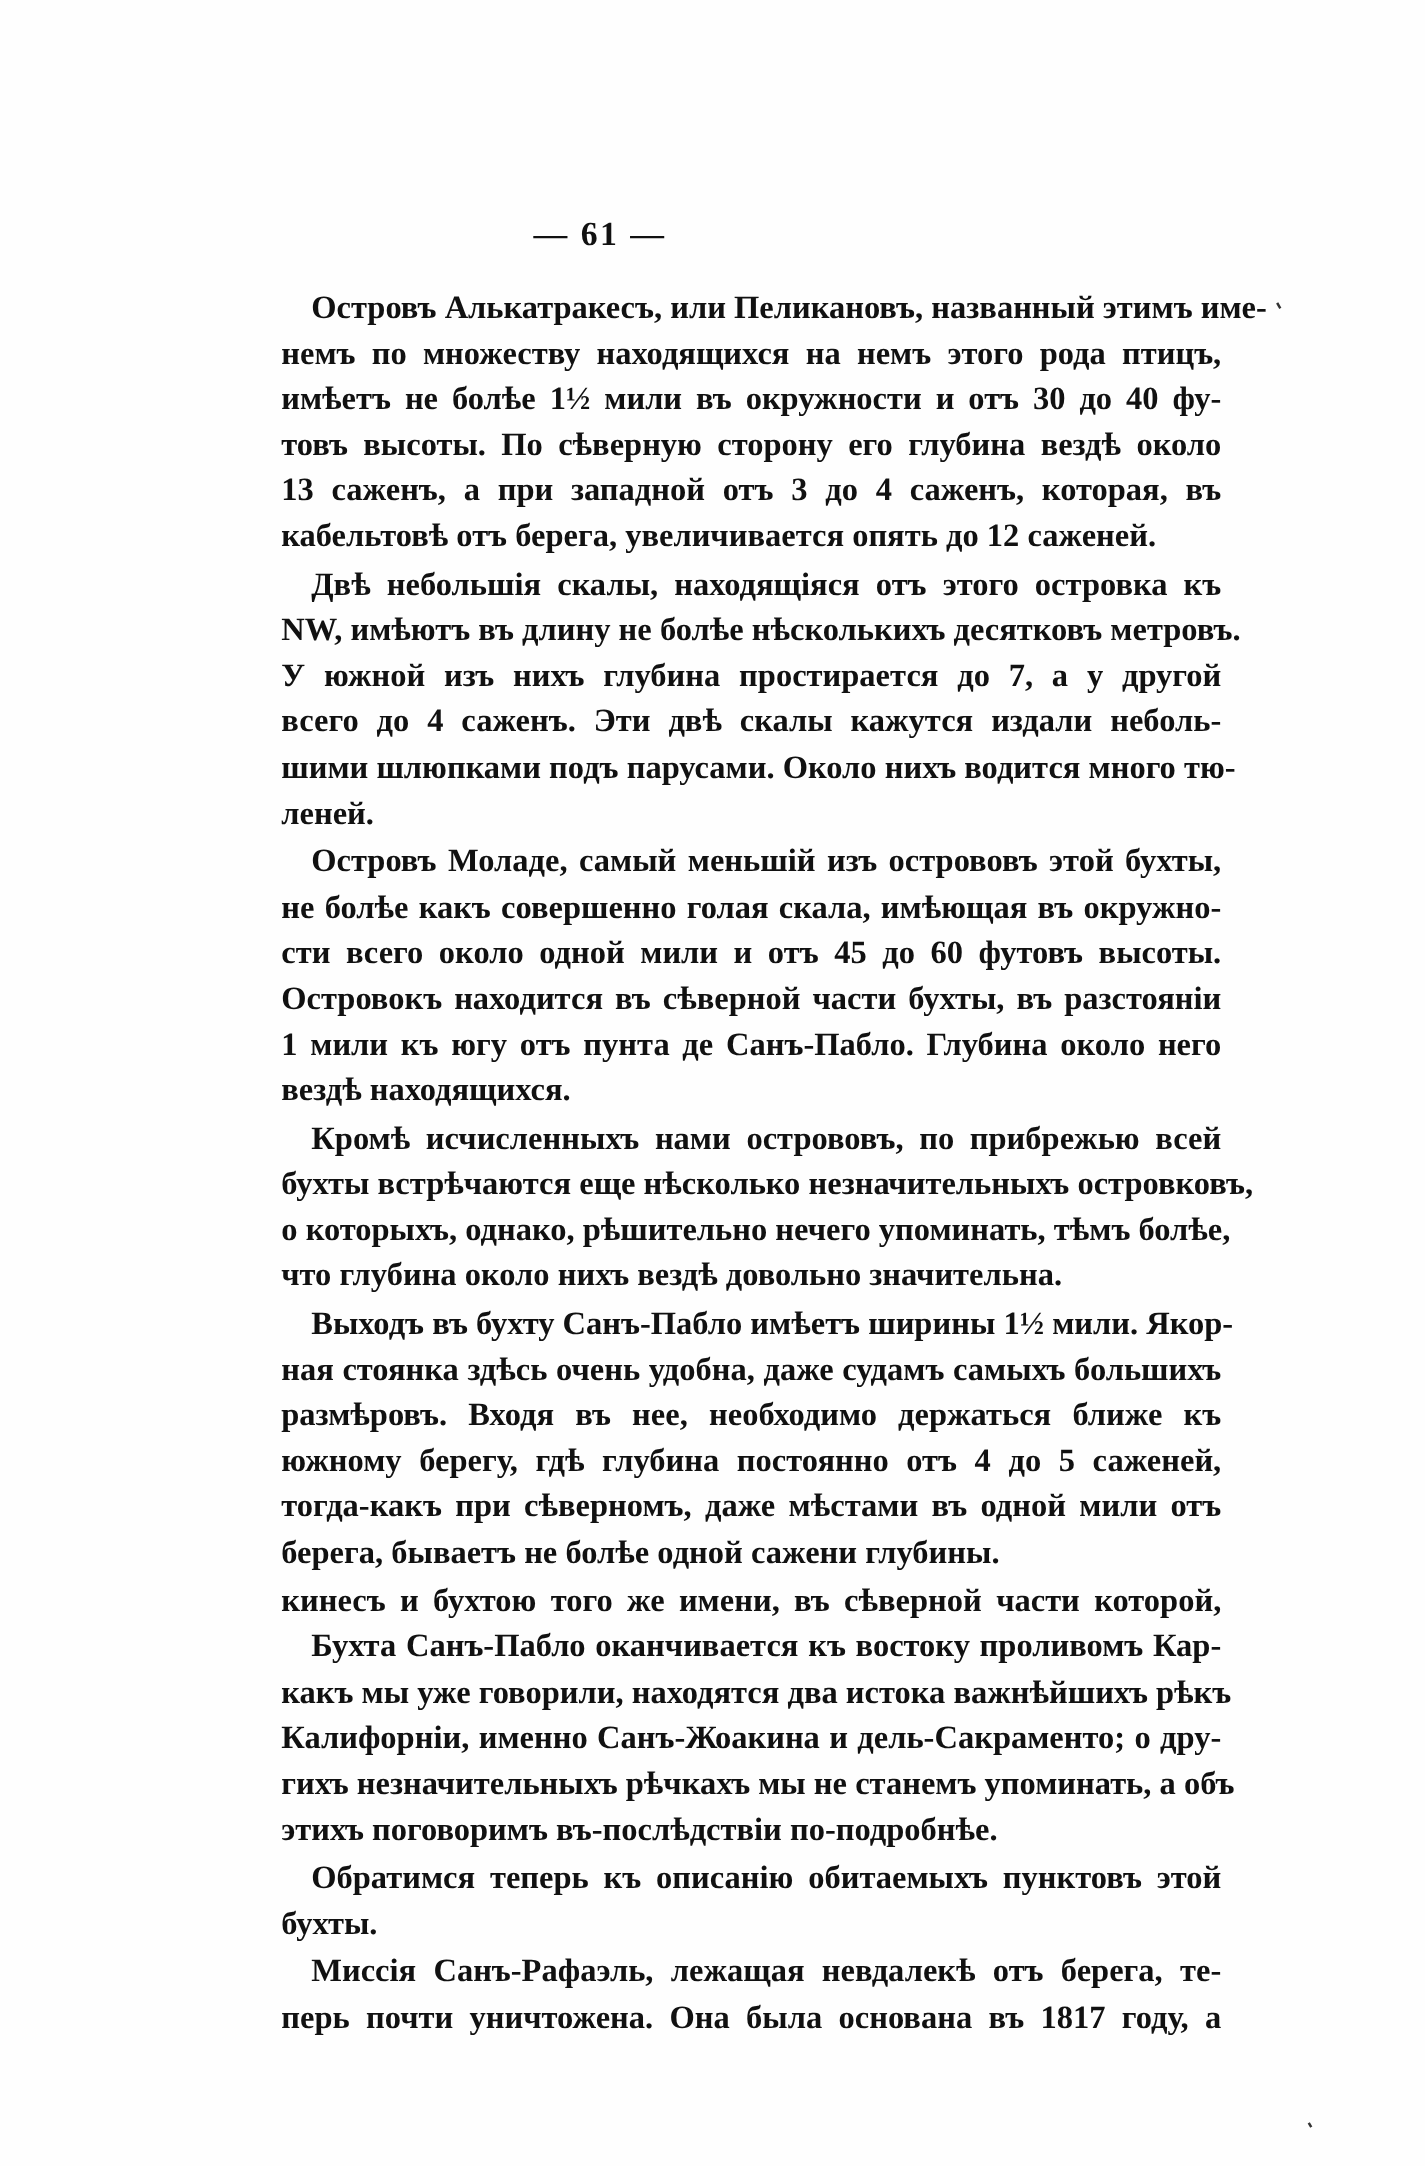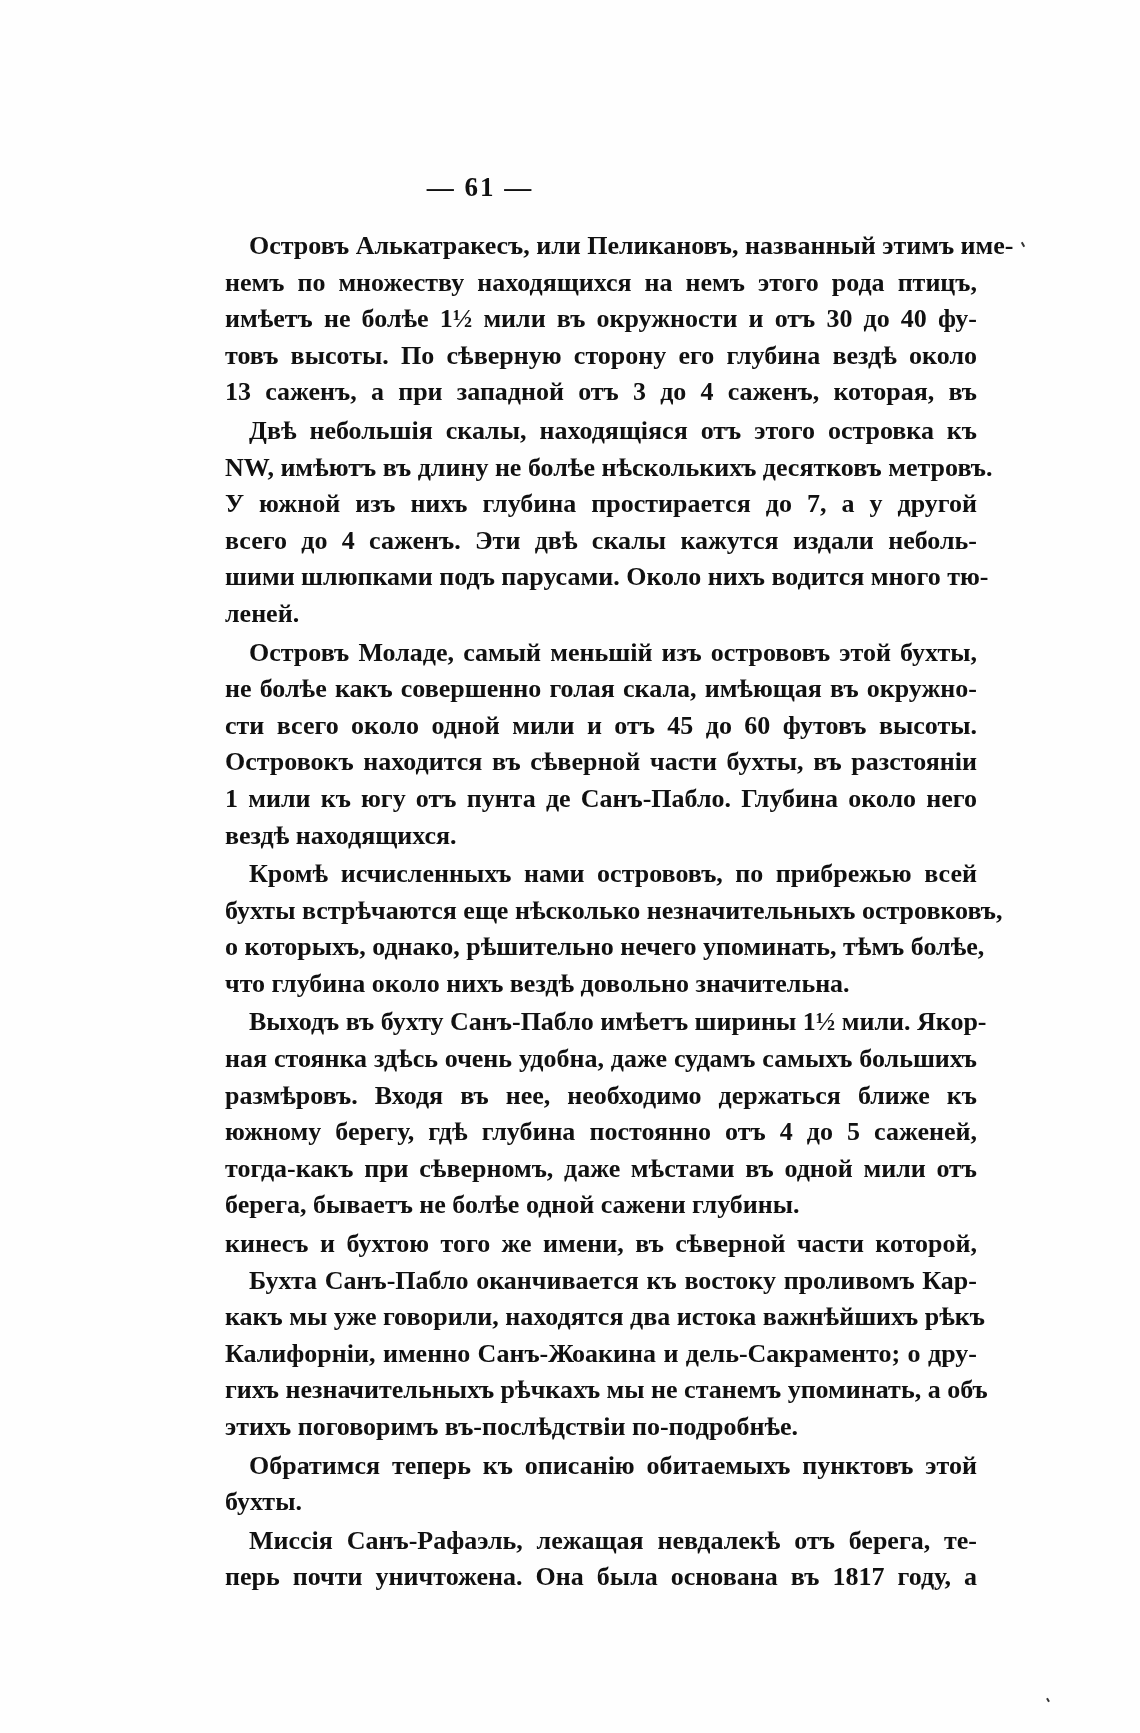--- a/index.html
+++ b/index.html
@@ -30,20 +30,21 @@
 <div class="page">
   <div class="page-number">— 61 —</div>
 
   <div class="text-block">
     <p class="para">
       <span class="line indent">Островъ Алькатракесъ, или Пеликановъ, названный этимъ име-</span>
       <span class="line">немъ по множеству находящихся на немъ этого рода птицъ,</span>
       <span class="line">имѣетъ не болѣе 1½ мили въ окружности и отъ 30 до 40 фу-</span>
       <span class="line">товъ высоты. По сѣверную сторону его глубина вездѣ около</span>
       <span class="line">13 саженъ, а при западной отъ 3 до 4 саженъ, которая, въ</span>
+      <span class="line last">кабельтовѣ отъ берега, увеличивается опять до 12 саженей.</span>
     </p>
     <p class="para">
       <span class="line indent">Двѣ небольшія скалы, находящіяся отъ этого островка къ</span>
       <span class="line">NW, имѣютъ въ длину не болѣе нѣсколькихъ десятковъ метровъ.</span>
       <span class="line">У южной изъ нихъ глубина простирается до 7, а у другой</span>
       <span class="line">всего до 4 саженъ. Эти двѣ скалы кажутся издали неболь-</span>
       <span class="line">шими шлюпками подъ парусами. Около нихъ водится много тю-</span>
       <span class="line last">леней.</span>
     </p>
     <p class="para">

